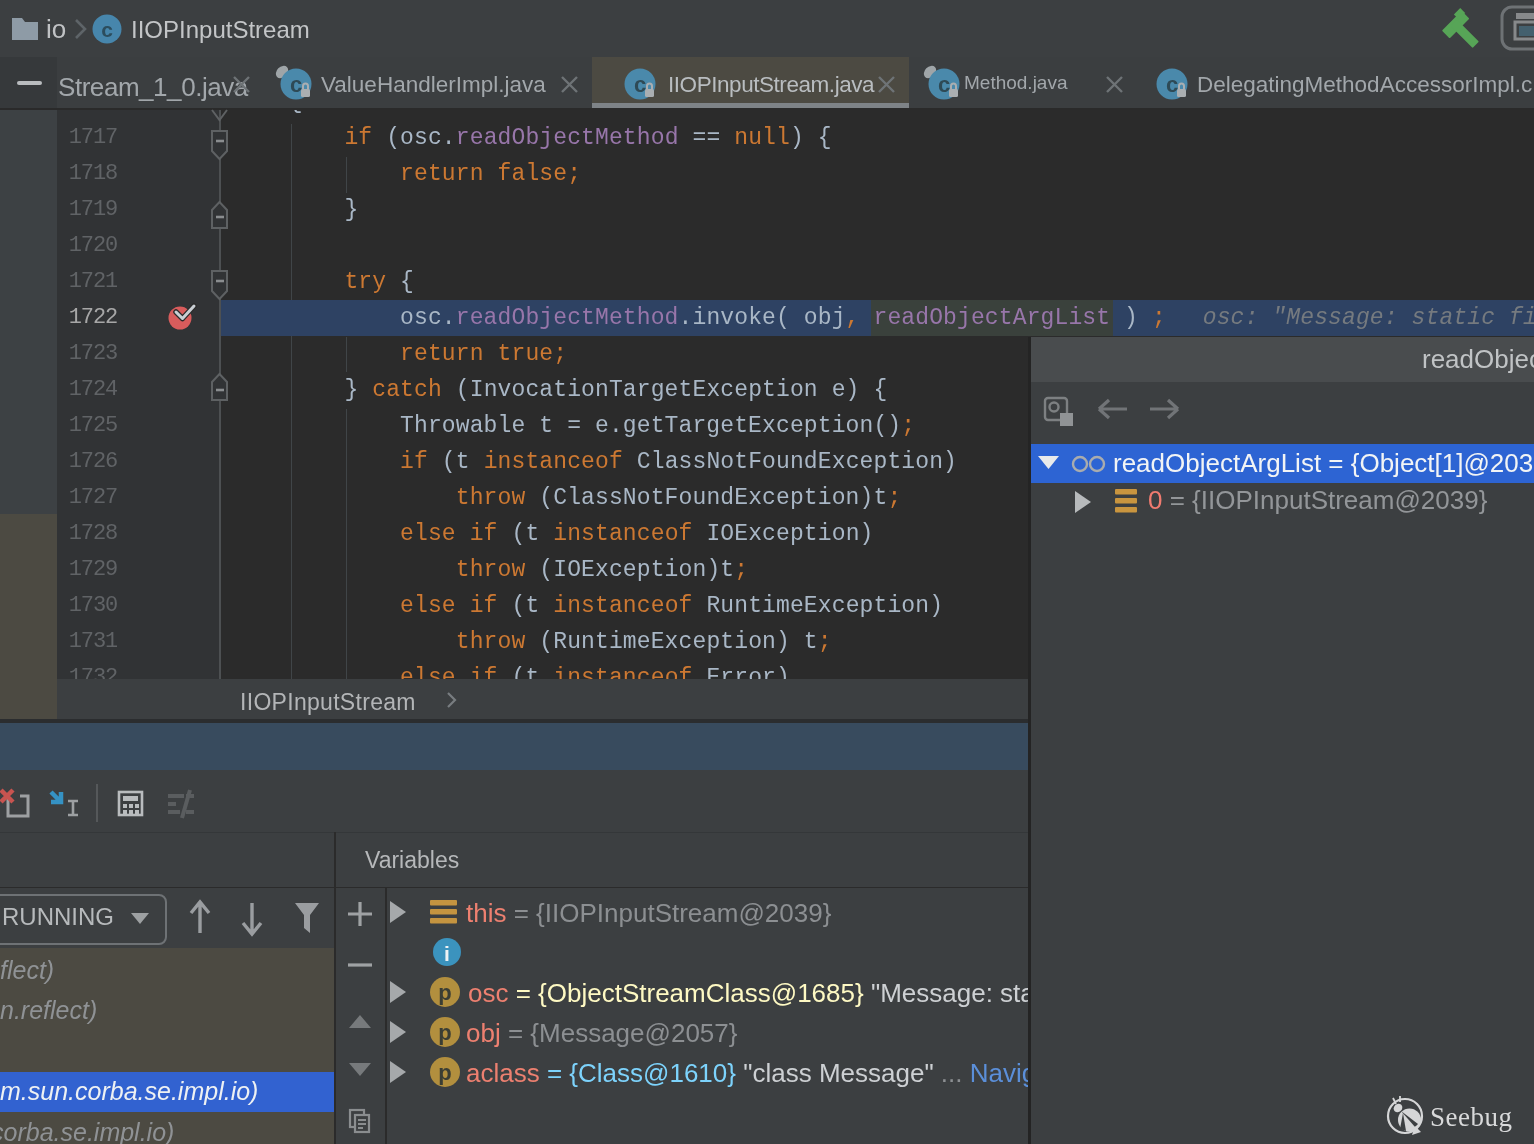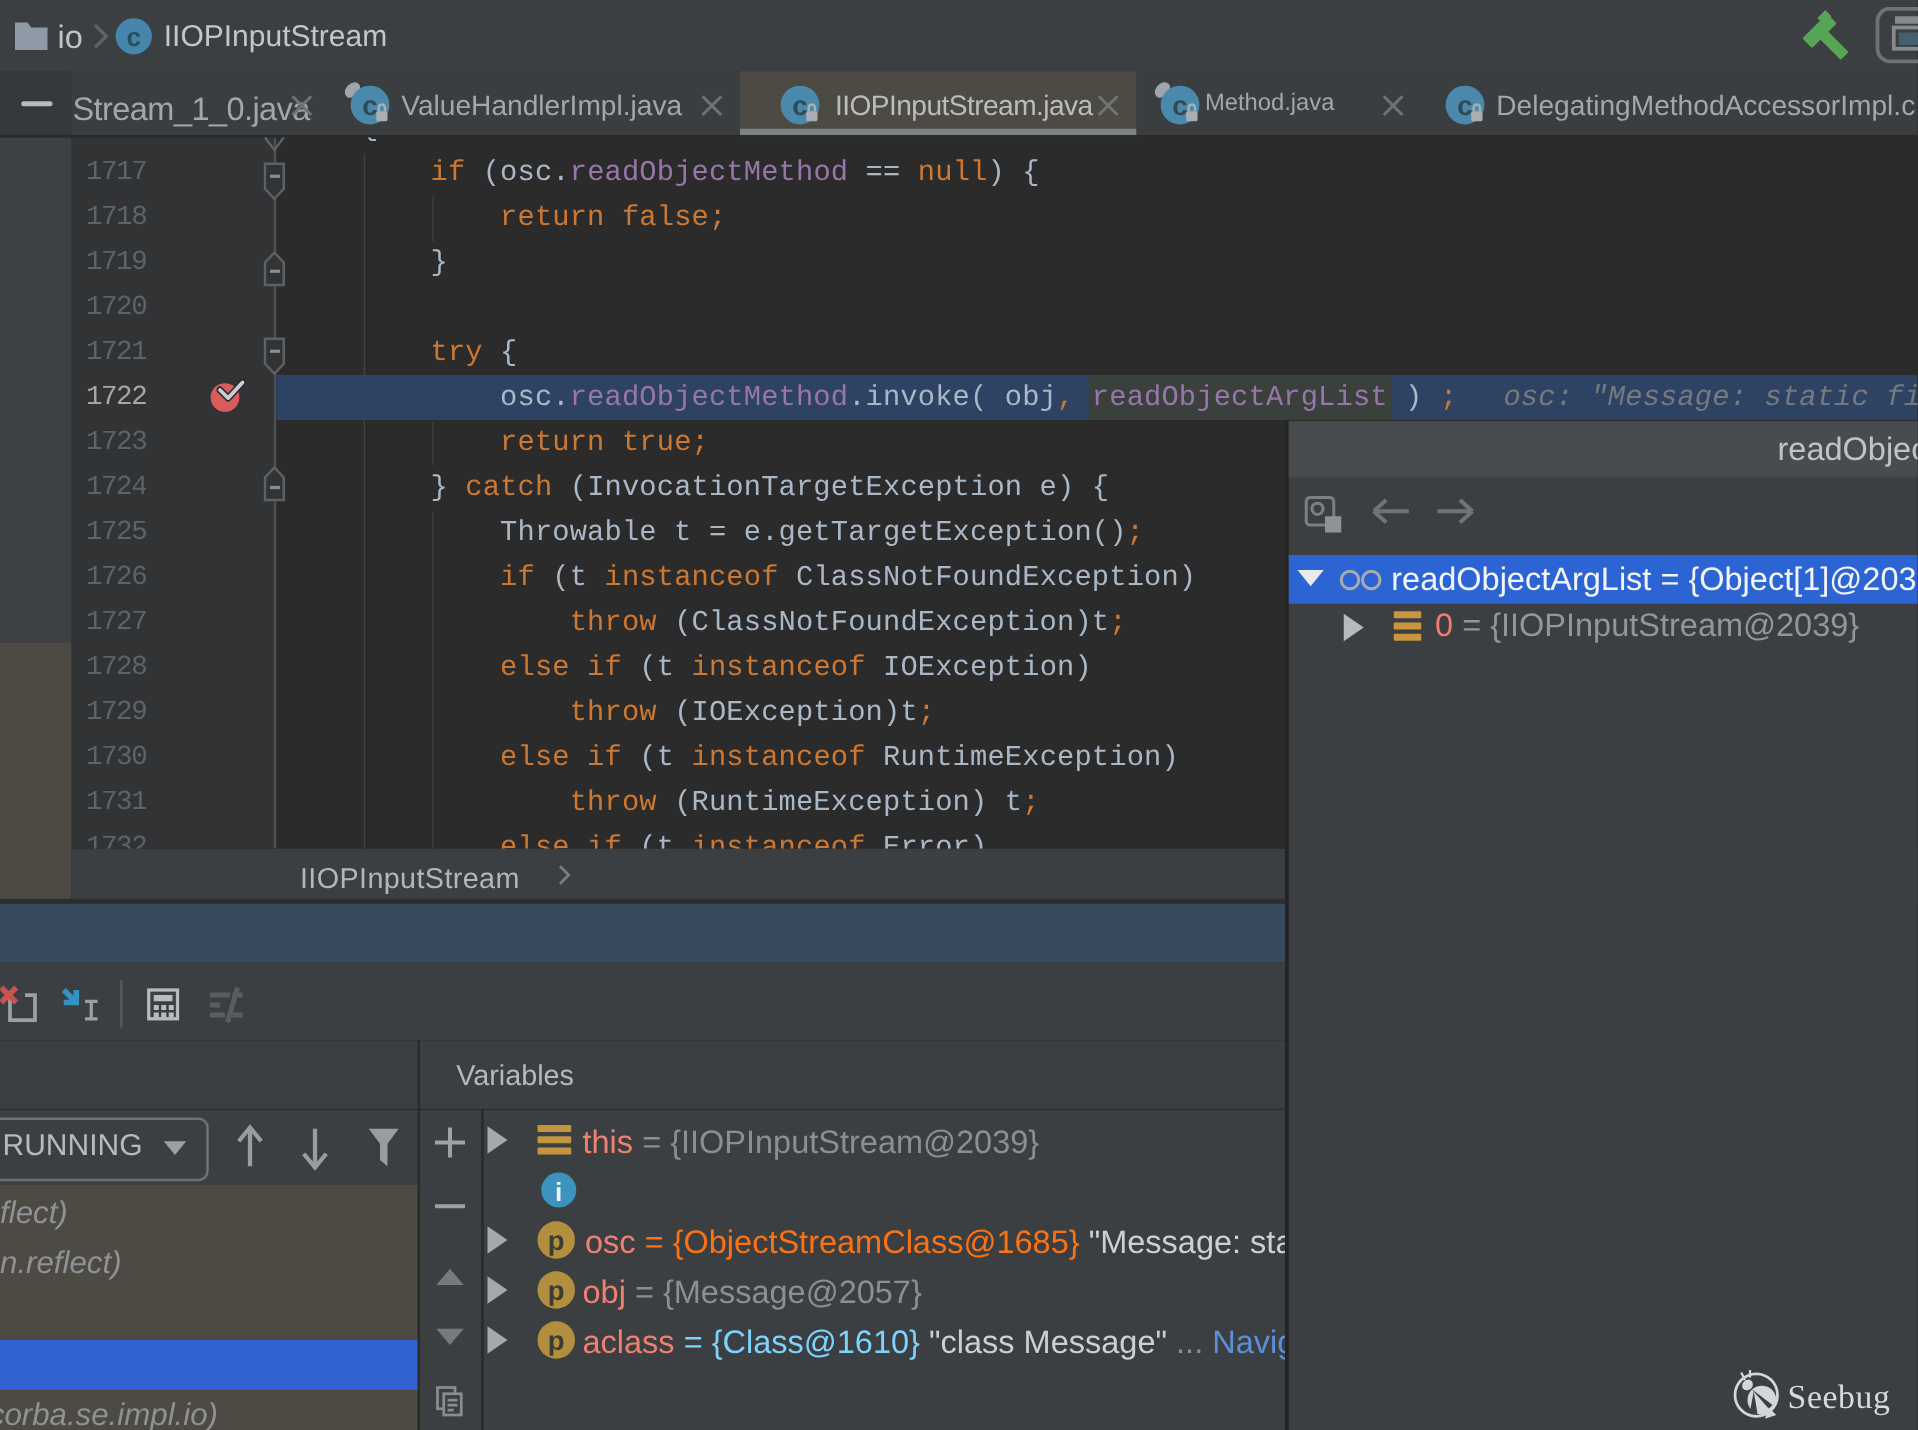--- a/index.html
+++ b/index.html
@@ -223,20 +223,21 @@
   <path d="M131 25 l9 11 l9 -11 z" fill="#9da0a2"></path>
   <path d="M200 45 v-30 m-9 10 l9 -11 l9 11" stroke="#9a9da0" stroke-width="3.4" fill="none"></path>
   <path d="M252 15 v30 m-9 -10 l9 11 l9 -11" stroke="#9a9da0" stroke-width="3.4" fill="none"></path>
   <path d="M295 15 h24 l-9 12 v18 l-6 -5 v-13 z" fill="#9a9da0"></path>
 </svg>
 
 <div class="abs" style="left:0;top:948px;width:334px;height:196px;overflow:hidden;font-style:italic;font-size:25px;color:#8f9295;">
   <div class="abs" style="left:0;top:8px;">flect)</div>
   <div class="abs" style="left:0;top:48px;">n.reflect)</div>
   <div class="abs" style="left:0;top:124px;width:334px;height:40px;background:#3262d0;"></div>
+  <div class="abs" style="left:0;top:129px;color:#eef1f3;">m.sun.corba.se.impl.io)</div>
   <div class="abs" style="left:-9px;top:170px;">corba.se.impl.io)</div>
 </div>
 
 <div class="abs" style="left:336px;top:888px;width:49px;height:256px;background:#3c3f41;"></div>
 <div class="abs" style="left:385px;top:888px;width:2px;height:256px;background:#2b2b2b;"></div>
 <svg class="abs" style="left:336px;top:888px" width="49" height="256">
   <path d="M24 14 v24 m-12 -12 h24" stroke="#9fa2a4" stroke-width="3.2" fill="none"></path>
   <path d="M12 77 h24" stroke="#9fa2a4" stroke-width="3.2" fill="none"></path>
   <path d="M13 140 l11 -13 l11 13 z" fill="#777a7c"></path>
   <path d="M13 175 l11 13 l11 -13 z" fill="#777a7c"></path>
@@ -265,21 +266,21 @@
         <circle cx="58" cy="144" r="15"></circle>
         <circle cx="58" cy="184" r="15"></circle>
     </g>
     <g font-size="22" font-weight="bold" fill="#3a3d34" text-anchor="middle" font-family="Liberation Sans">
       <text x="58" y="112">p</text>
         <text x="58" y="152">p</text>
         <text x="58" y="192">p</text>
     </g>
   </svg>
   <div class="abs" style="left:79px;top:10px;white-space:nowrap;"><span style="color:#ed8070">this</span> <span style="color:#8c8f92">= {IIOPInputStream@2039}</span></div>
-  <div class="abs" style="left:81px;top:90px;white-space:nowrap;"><span style="color:#ed8070">osc</span> <span style="color:#f97316">= {ObjectStreamClass@1685}</span> <span style="color:#cdd0d3">"Message: stat</span></div>
+  <div class="abs" style="left:81px;top:90px;white-space:nowrap;"><span style="color:#ed8070">osc</span> <span style="color:#fef9c3">= {ObjectStreamClass@1685}</span> <span style="color:#cdd0d3">"Message: stat</span></div>
   <div class="abs" style="left:79px;top:130px;white-space:nowrap;"><span style="color:#ed8070">obj</span> <span style="color:#8c8f92">= {Message@2057}</span></div>
   <div class="abs" style="left:79px;top:170px;white-space:nowrap;"><span style="color:#ed8070">aclass</span> <span style="color:#7dd3fc">= {Class@1610}</span> <span style="color:#cdd0d3">"class Message"</span> <span style="color:#8c8f92">...</span> <span style="color:#5b8fd9">Navig</span></div>
 </div>
 
 <div class="abs" style="left:1028px;top:337px;width:506px;height:807px;background:#3c3f41;border-left:3px solid #242424;box-sizing:border-box;"></div>
 <div class="abs" style="left:1031px;top:337px;width:503px;height:45px;background:#494c4e;overflow:hidden;">
   <div class="abs" style="left:391px;top:7px;font-size:26px;color:#c0c3c5;white-space:nowrap;">readObjectArgList</div>
 </div>
 <svg class="abs" style="left:1028px;top:382px" width="506" height="62">
   <g stroke="#7d8082" stroke-width="2.4" fill="none">

